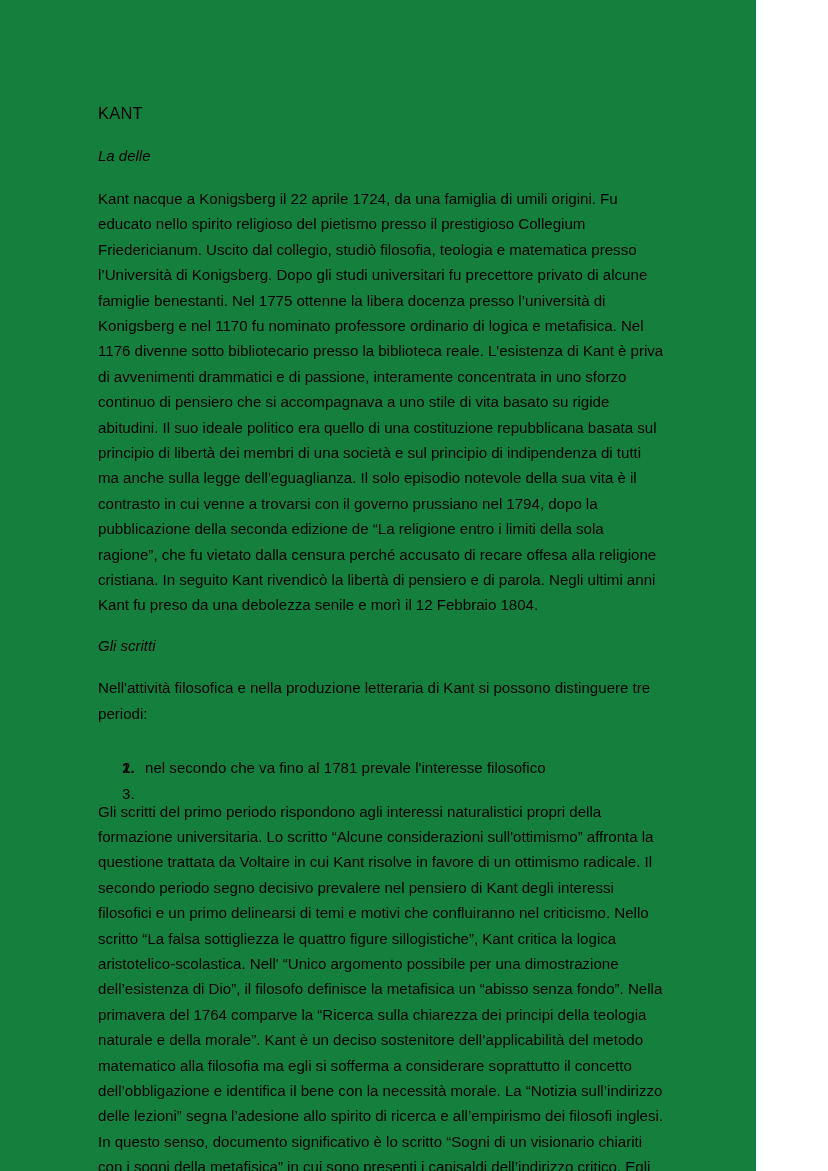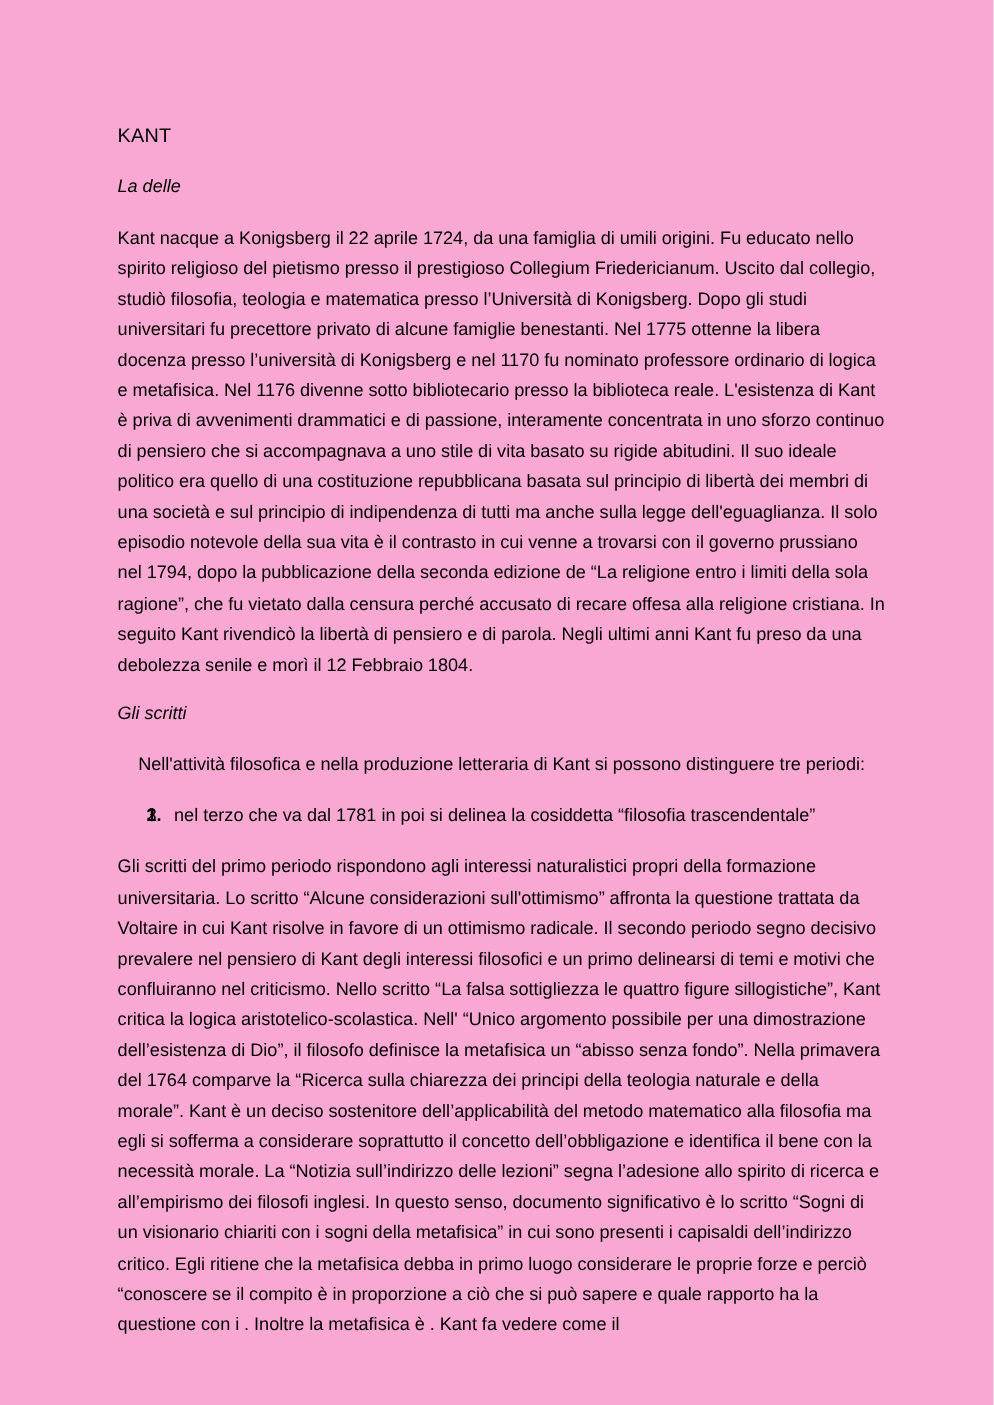--- a/index.html
+++ b/index.html
@@ -9,23 +9,23 @@
   }
   body {
     width: 828px;
     height: 1171px;
     font-family: "Liberation Sans", sans-serif;
     color: #000000;
     -webkit-font-smoothing: antialiased;
   }
   .page {
     position: relative;
-    width: 828px;
+    width: 756px;
     height: 1171px;
-    background: #f9a8d4;
+    background: #15803d;
     box-sizing: border-box;
     padding: 103px 90px 0 98px;
   }
   .doc-title {
     font-size: 16.5px;
     font-weight: 400;
     line-height: 1.3;
     margin: 0 0 22px 0;
     letter-spacing: 0.2px;
   }
@@ -40,22 +40,21 @@
     margin-top: 8px;
   }
   p.body-text {
     font-size: 15.1px;
     line-height: 25.4px;
     margin: 0 0 18px 0;
     text-align: left;
     word-spacing: -0.1px;
   }
   p.body-text.tight {
-    margin-bottom: 17px;
-    text-align: center;
+    margin-bottom: 29px;
   }
   p.body-text.last {
     margin-bottom: 0;
   }
   b, strong {
     font-weight: 400;
   }
   ol.numbered-list {
     margin: 0 0 18px 0;
     padding: 0;
@@ -94,22 +93,22 @@
   <h2 class="section-heading spaced-top">Gli scritti</h2>
 
   <p class="body-text tight">Nell'attività filosofica e nella produzione letteraria di Kant si possono distinguere tre periodi:</p>
 
   <ol class="numbered-list">
     <li>
       <span class="marker bold-marker">1.</span>
     </li>
     <li>
       <span class="marker">2.</span>
+      <span>nel secondo che va <b>fino al 1781 prevale l'interesse filosofico</b></span>
     </li>
     <li>
       <span class="marker">3.</span>
-      <span>nel terzo che va dal <b>1781 in poi si delinea la cosiddetta “filosofia trascendentale”</b></span>
     </li>
   </ol>
 
   <p class="body-text last">Gli scritti del primo periodo rispondono agli <b>interessi naturalistici propri della formazione universitaria</b>. Lo scritto <b>“Alcune considerazioni sull'ottimismo”</b> affronta la questione trattata da Voltaire in cui Kant risolve in favore di un <b>ottimismo radicale</b>. Il <b>secondo periodo</b> segno decisivo prevalere nel pensiero di Kant degli interessi filosofici e un primo delinearsi di <b>temi e motivi che confluiranno nel criticismo.</b> Nello scritto <b>“La falsa sottigliezza le quattro figure sillogistiche”</b>, Kant critica la logica aristotelico-scolastica. Nell' <b>“Unico argomento possibile per una dimostrazione dell’esistenza di Dio”</b>, il filosofo definisce la <b>metafisica un “abisso senza fondo”</b>. Nella primavera del 1764 comparve la <b>“Ricerca sulla chiarezza dei principi della teologia naturale e della morale”</b>. Kant è un deciso sostenitore dell’<b>applicabilità del metodo matematico alla filosofia</b> ma egli si sofferma a considerare soprattutto <b>il concetto dell’obbligazione e identifica il bene con la necessità morale</b>. La <b>“Notizia sull’indirizzo delle lezioni”</b> segna l’adesione allo <b>spirito di ricerca e all’empirismo</b> dei filosofi inglesi. In questo senso, documento significativo è lo scritto <b>“Sogni di un visionario chiariti con i sogni della metafisica”</b> in cui sono presenti i <b>capisaldi dell’indirizzo critico</b>. Egli ritiene che la <b>metafisica</b> debba in primo luogo considerare le proprie forze e perciò “conoscere se il compito è in proporzione a ciò che si può sapere e quale rapporto ha la questione con i . Inoltre la metafisica è . Kant fa vedere come il</p>
 
 </div>
 
 </body></html>

